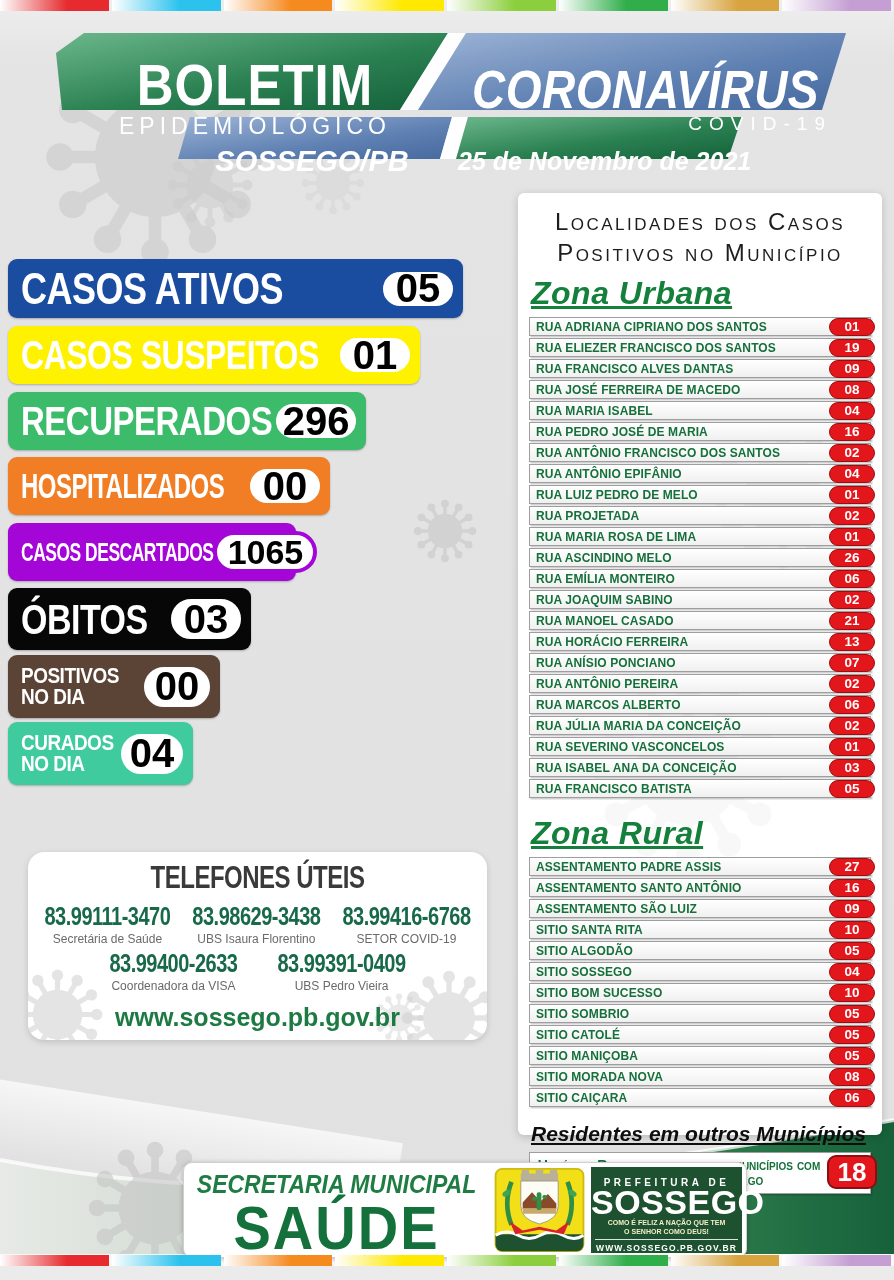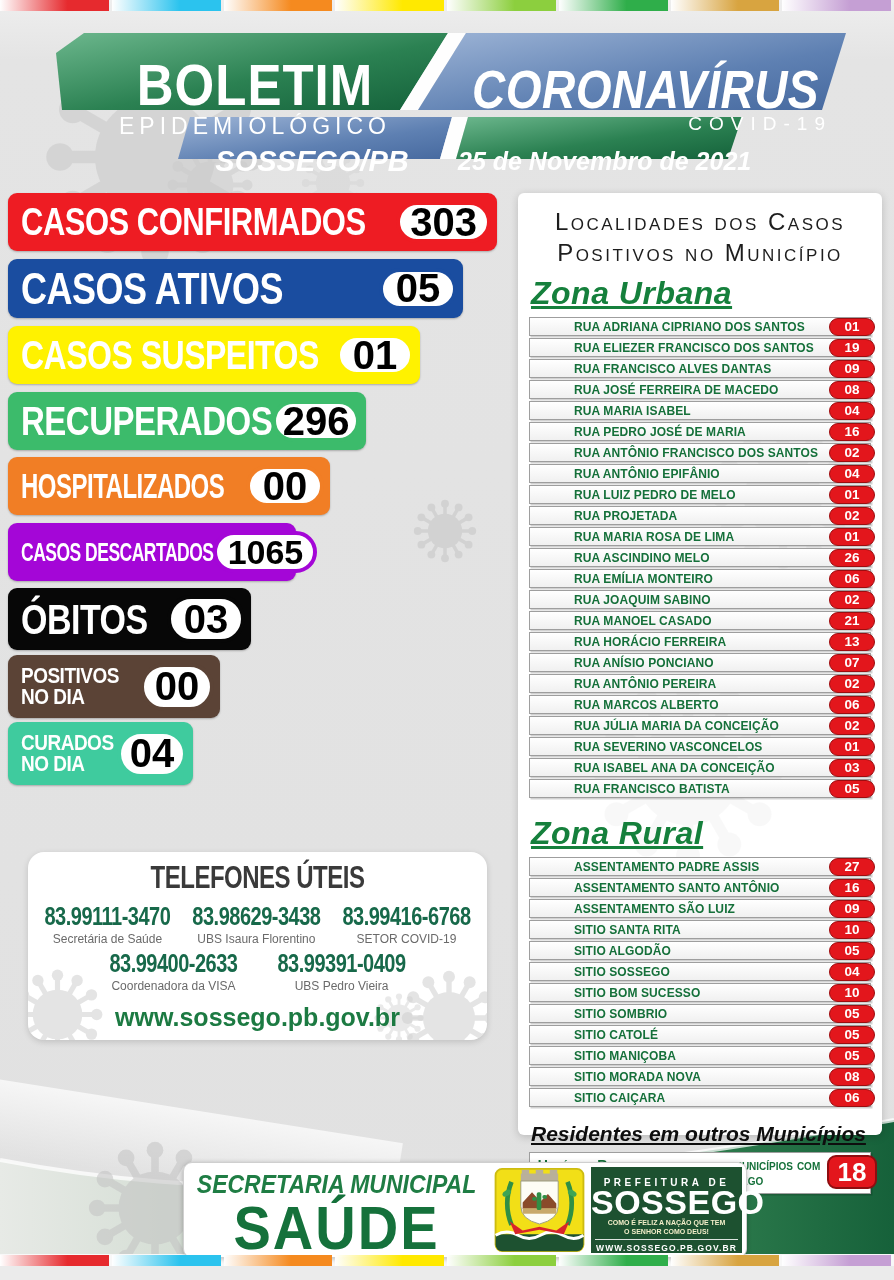--- a/index.html
+++ b/index.html
@@ -32,21 +32,21 @@
   .panel{position:absolute;left:518px;top:193px;width:364px;height:942px;background:#fff;border-radius:6px;
     box-shadow:0 2px 8px rgba(0,0,0,.18);padding:13px 11px 0;box-sizing:border-box;z-index:2;}
   .panel>*{position:relative;z-index:1;}
   .panel-title{text-align:center;font-variant:small-caps;font-size:24px;letter-spacing:2.5px;color:#1d1d1d;line-height:31px;font-weight:500;}
   .zone-head{color:#15803c;font-size:32px;font-weight:700;font-style:italic;text-decoration:underline;margin:7px 0 5px 2px;letter-spacing:.5px;}
   .zone-head.rural{margin-top:17px;}
   .res-head{color:#0e0e0e;font-size:21px;font-weight:700;font-style:italic;text-decoration:underline;margin:15px 0 6px 2px;}
   .rows{display:flex;flex-direction:column;gap:2px;}
   .row{height:17px;display:flex;align-items:center;justify-content:space-between;border:1px solid #9e9e9e;
     background:linear-gradient(180deg,#ffffff,#f0f0f0);box-shadow:1.5px 1.5px 0 rgba(0,0,0,.18);padding-left:6px;position:relative;}
-  .row-name{color:#15703a;font-weight:700;font-size:12px;letter-spacing:.1px;white-space:nowrap;margin-left:38px;}
+  .row-name{color:#15703a;font-weight:700;font-size:12px;letter-spacing:.1px;white-space:nowrap;}
   .row-num{position:relative;right:-5px;background:#e3161c;color:#fff;font-weight:700;font-size:13.5px;width:46px;height:18px;
     border-radius:10px;display:flex;align-items:center;justify-content:center;border:1px solid #9c0d10;box-sizing:border-box;flex:none;}
   .res-row{height:40px;display:flex;align-items:center;border:1px solid #9e9e9e;background:#fff;
     box-shadow:1.5px 1.5px 0 rgba(0,0,0,.18);position:relative;padding:0 46px 0 4px;}
   .res-label{flex:1;text-align:center;font-variant:small-caps;font-weight:800;font-size:14px;line-height:15px;color:#15703a;}
   .res-num{position:absolute;right:-7px;top:2px;background:#e3161c;color:#fff;font-weight:800;font-size:26px;width:50px;height:34px;
     border-radius:9px;display:flex;align-items:center;justify-content:center;border:2px solid #8e0d10;box-sizing:border-box;}
   
   .phones{position:absolute;left:28px;top:852px;width:459px;height:188px;background:#fff;border-radius:16px;
     box-shadow:0 2px 6px rgba(0,0,0,.15);z-index:2;text-align:center;padding-top:12px;box-sizing:border-box;overflow:hidden;}
@@ -163,24 +163,20 @@
     <polygon points="468,92 742,92 728,134 456,134" fill="url(#gGrad)"></polygon>
   </svg>
 
   <div class="hdr-text h-boletim">BOLETIM</div>
   <div class="hdr-text h-epi">EPIDEMIOLÓGICO</div>
   <div class="hdr-text h-corona">CORONAVÍRUS</div>
   <div class="hdr-text h-covid">COVID-19</div>
   <div class="hdr-text h-city">SOSSEGO/PB</div>
   <div class="hdr-text h-date">25 de Novembro de 2021</div>
 
-  <div class="stat" style="top: 193px; width: 489px; height: 58px; background: rgb(238, 28, 35);">
-    <div class="stat-label" style="font-size:31px">CASOS CONFIRMADOS</div>
-    <div class="stat-pill" style="border-color: rgb(238, 28, 35);">303</div>
-  </div>
   <div class="stat" style="top: 259px; width: 455px; height: 59px; background: rgb(26, 77, 160);">
     <div class="stat-label" style="font-size:36px">CASOS ATIVOS</div>
     <div class="stat-pill" style="border-color: rgb(26, 77, 160);">05</div>
   </div>
   <div class="stat" style="top: 326px; width: 412px; height: 58px; background: rgb(255, 242, 0);">
     <div class="stat-label" style="font-size:32px">CASOS SUSPEITOS</div>
     <div class="stat-pill" style="border-color: rgb(255, 242, 0);">01</div>
   </div>
   <div class="stat" style="top: 392px; width: 358px; height: 58px; background: rgb(60, 187, 107);">
     <div class="stat-label" style="font-size:33px">RECUPERADOS</div>

